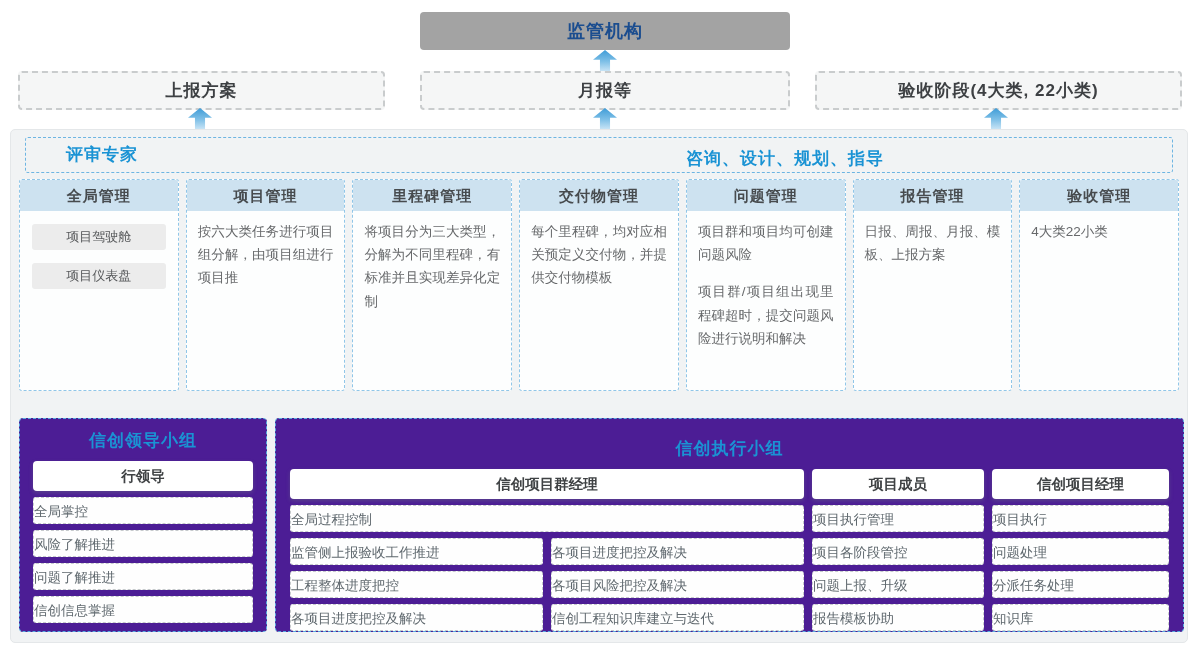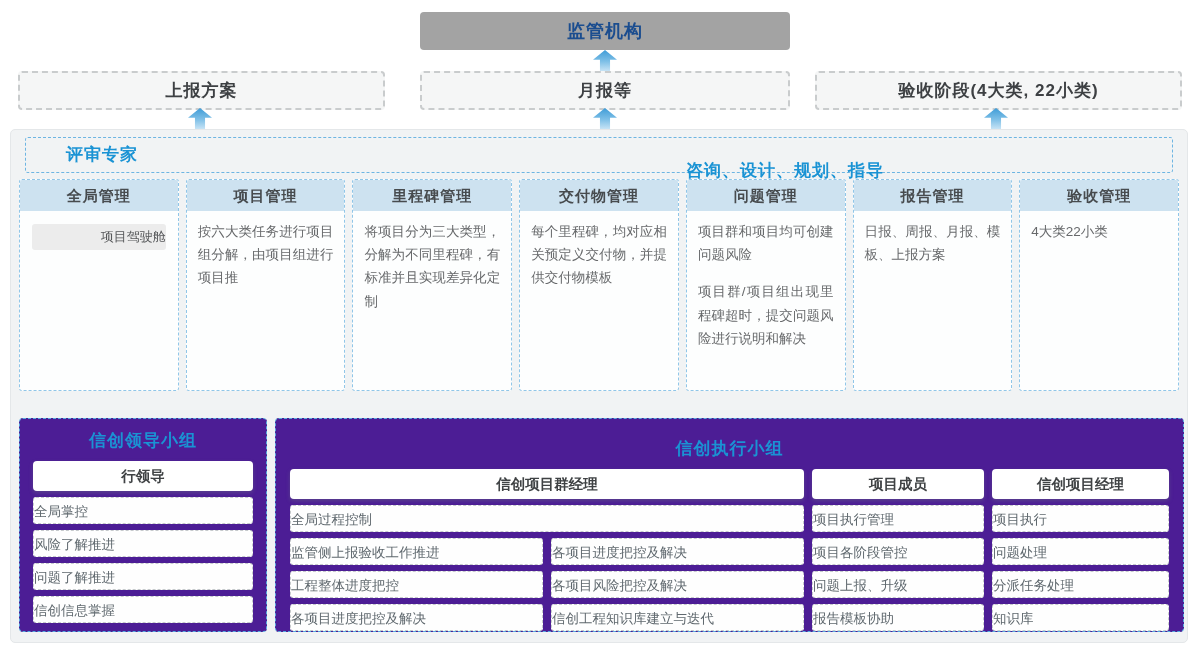--- a/index.html
+++ b/index.html
@@ -35,40 +35,40 @@
   }
   .advisor-header{
     position:relative;margin:7px 14px 0;height:34px;
     border:1px dashed #6db5e2;border-radius:3px;
   }
   .advisor-left{
     position:absolute;left:40px;top:0;line-height:34px;
     color:#1a93d4;font-size:17px;font-weight:bold;letter-spacing:1px;
   }
   .advisor-right{
-    position:absolute;left:660px;top:16px;line-height:34px;
+    position:absolute;left:660px;top:4px;line-height:34px;
     color:#1a93d4;font-size:17px;font-weight:bold;letter-spacing:1px;
   }
   .columns{display:flex;gap:7px;margin:6px 8px 0;height:212px;}
   .col{
     flex:1;background:#fdfefe;border:1px dashed #90c6e8;border-radius:3px;
     box-sizing:border-box;display:flex;flex-direction:column;overflow:hidden;
   }
   .col-head{
     height:31px;background:#cde2f0;color:#474b4e;font-size:15px;font-weight:bold;
     text-align:center;line-height:31px;flex:none;letter-spacing:1px;
   }
   .col-body{
     padding:9px 11px 6px;color:#67696b;font-size:13.5px;line-height:1.72;
     text-align:justify;
   }
   .col-body p{margin:0 0 14px;}
   .gray-pill{
     margin:13px 12px 0;height:26px;background:#ececec;border-radius:3px;
-    color:#57595b;font-size:13px;text-align:right;line-height:26px;
+    color:#57595b;font-size:13px;text-align:center;line-height:26px;
   }
   
   .bottom-row{display:flex;gap:8px;margin:27px 8px 0;height:214px;}
   .group-box{
     border:1px dashed #56ace0;border-radius:4px;background:#4c1d95;
     box-sizing:border-box;
   }
   .leader-box{width:248px;flex:none;padding:0 13px;}
   .exec-box{flex:1;padding:8px 14px;}
   .group-title{
@@ -124,20 +124,21 @@
     <div class="advisor-header">
       <span class="advisor-left">评审专家</span>
       <span class="advisor-right">咨询、设计、规划、指导</span>
     </div>
 
     <div class="columns">
 
       <div class="col">
         <div class="col-head">全局管理</div>
         <div class="gray-pill">项目驾驶舱</div>
+        <div class="gray-pill">项目仪表盘</div>
       </div>
 
       <div class="col">
         <div class="col-head">项目管理</div>
         <div class="col-body">按六大类任务进行项目组分解，由项目组进行项目推</div>
       </div>
 
       <div class="col">
         <div class="col-head">里程碑管理</div>
         <div class="col-body">将项目分为三大类型，分解为不同里程碑，有标准并且实现差异化定制</div>

